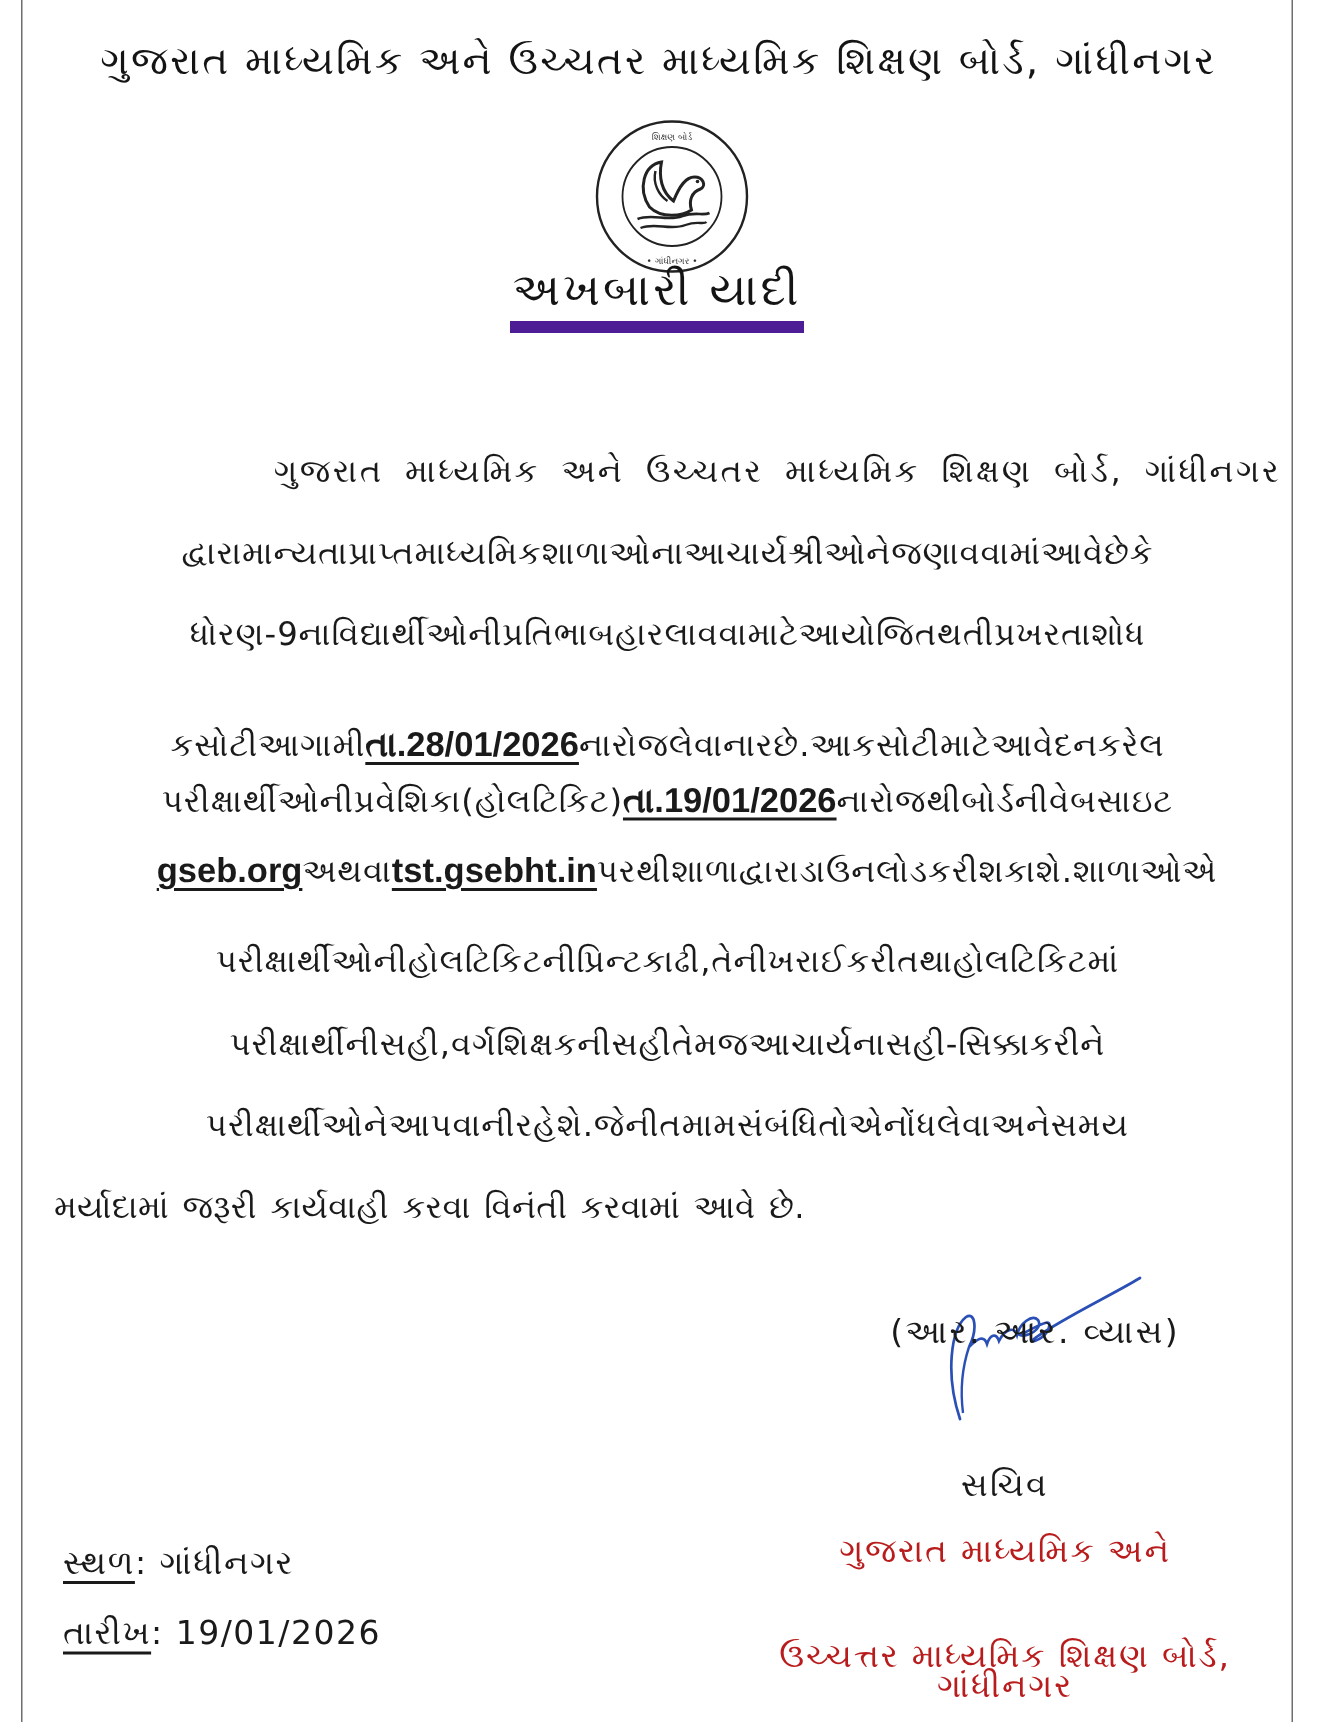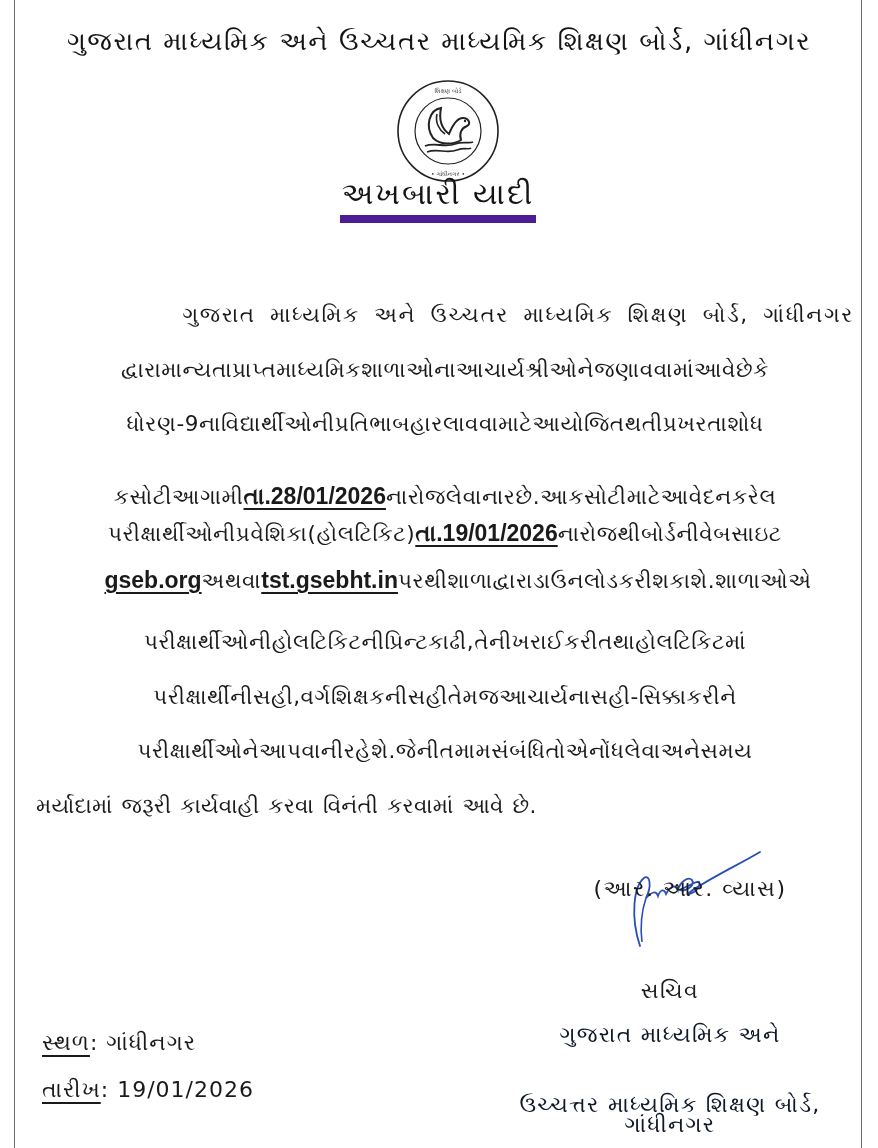--- a/index.html
+++ b/index.html
@@ -39,21 +39,21 @@
     position: absolute; left: 540px; width: 300px; text-align: center; font-size: 22px;
     letter-spacing: 1.5px; color: #1a1a1a;
   }
   .signature { position: absolute; left: 600px; top: 846px; width: 170px; height: 110px; }
   .footer-left {
     position: absolute; left: 42px; font-size: 22px; letter-spacing: 1px; color: #1a1a1a;
   }
   .footer-left .label { text-decoration: underline; text-underline-offset: 5px; }
   .right-block {
     position: absolute; left: 480px; width: 380px; text-align: center; font-size: 22px;
-    letter-spacing: 1.2px; color: #0f172a;
+    letter-spacing: 1.2px; color: #b91c1c;
   }
 </style>
 </head>
 <body>
 
 <div class="frame"></div>
 
 <div class="header-title">ગુજરાત માધ્યમિક અને ઉચ્ચતર માધ્યમિક શિક્ષણ બોર્ડ, ગાંધીનગર</div>
 
 <svg class="logo" viewBox="0 0 106 106">

